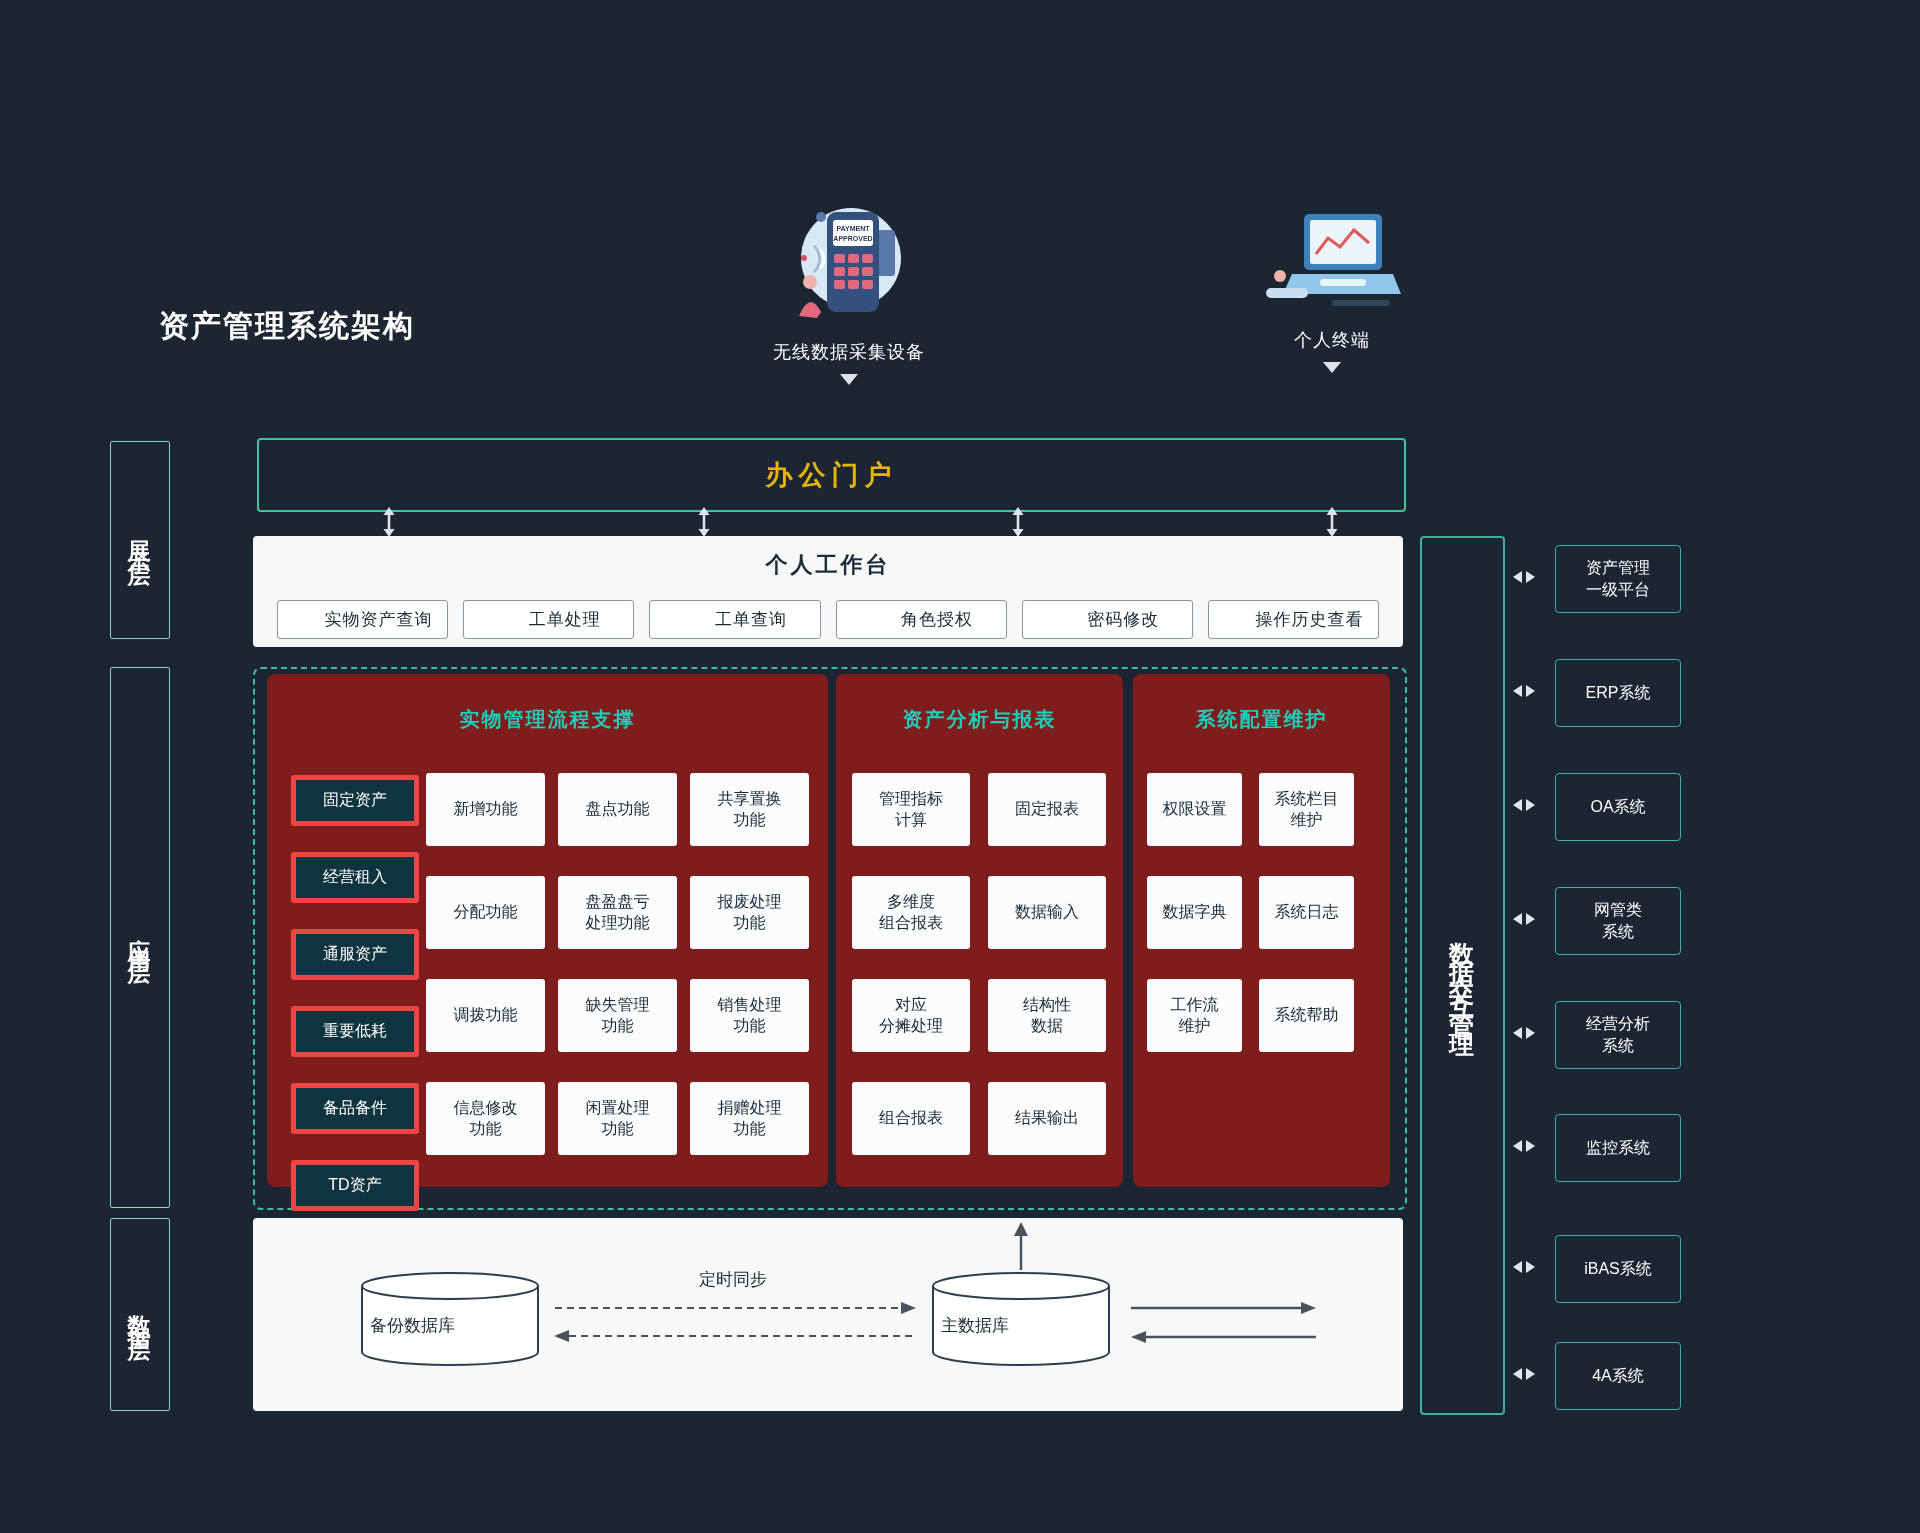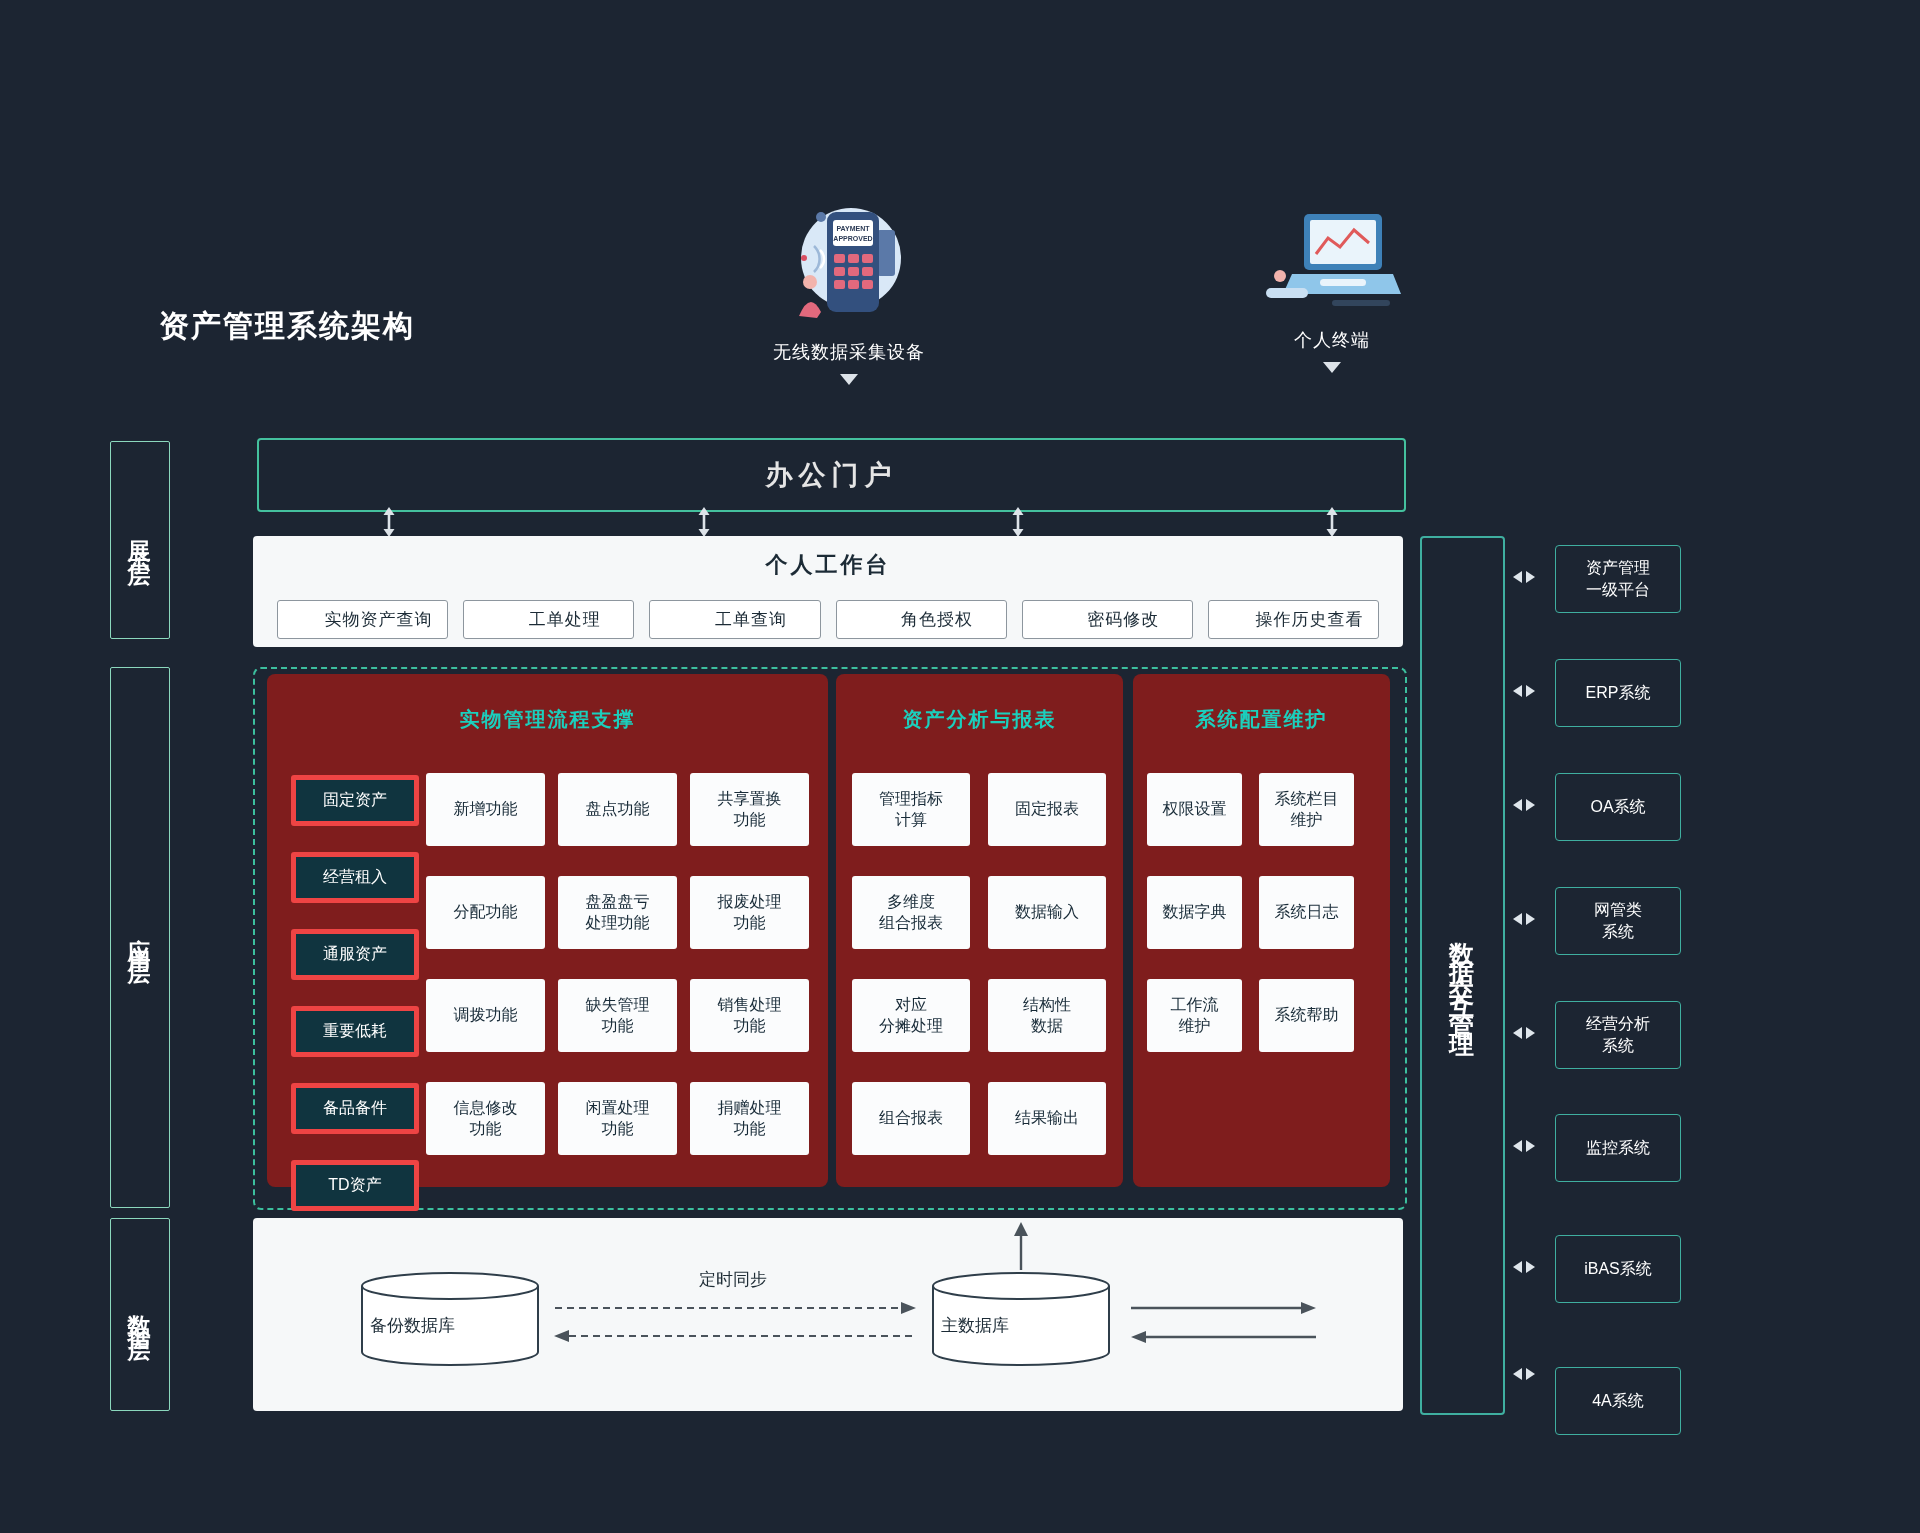--- a/index.html
+++ b/index.html
@@ -16,21 +16,21 @@
   .tri-down{margin-top:10px;width:0;height:0;border-left:9px solid transparent;border-right:9px solid transparent;border-top:11px solid #dde3e9;}
   .pos-screen-text{position:absolute;left:46px;top:30px;width:40px;font-size:7px;line-height:1.4;font-weight:bold;color:#2b3a55;text-align:center;white-space:pre-line;}
 
   
   .layerbox{position:absolute;left:110px;width:58px;border:1.5px solid #8bd8bd;border-radius:2px;color:#fff;
     display:flex;align-items:center;justify-content:center;writing-mode:vertical-rl;text-orientation:upright;
     font-size:23px;font-weight:bold;letter-spacing:12px;}
 
   
   .portal{position:absolute;left:257px;top:438px;width:1145px;height:70px;border:2px solid #44c19e;border-radius:4px;
-    display:flex;align-items:center;justify-content:center;color:#e5e5e5;font-size:27px;font-weight:bold;letter-spacing:6px;}
+    display:flex;align-items:center;justify-content:center;color:#eab308;font-size:27px;font-weight:bold;letter-spacing:6px;}
 
   .varrow{position:absolute;width:14px;height:30px;}
 
   
   .workbench{position:absolute;left:253px;top:536px;width:1150px;height:111px;background:#f6f8f9;border-radius:4px;}
   .wb-title{position:absolute;left:0;right:0;top:14px;text-align:center;color:#1c2b36;font-size:22px;font-weight:bold;letter-spacing:3px;}
   .wb-row{position:absolute;left:24px;right:24px;top:64px;display:flex;gap:15px;}
   .wb-btn{flex:1;height:37px;background:#ffffff;border:1px solid #8d969e;border-radius:3px;color:#1c2b36;font-size:17px;
     display:flex;align-items:center;justify-content:center;letter-spacing:1px;padding-left:32px;}
 
@@ -299,15 +299,15 @@
   <div class="sysbox" style="top:1114px;">监控系统</div>
   <div class="pair" style="top:1261px;">
       <i class="tl"></i>
       <i class="tr"></i>
     </div>
   <div class="sysbox" style="top:1235px;">iBAS系统</div>
   <div class="pair" style="top:1368px;">
       <i class="tl"></i>
       <i class="tr"></i>
     </div>
-  <div class="sysbox" style="top:1342px;margin-top:25px;">4A系统</div>
+  <div class="sysbox" style="top:1342px;">4A系统</div>
 
 </div>
 
 </body></html>

